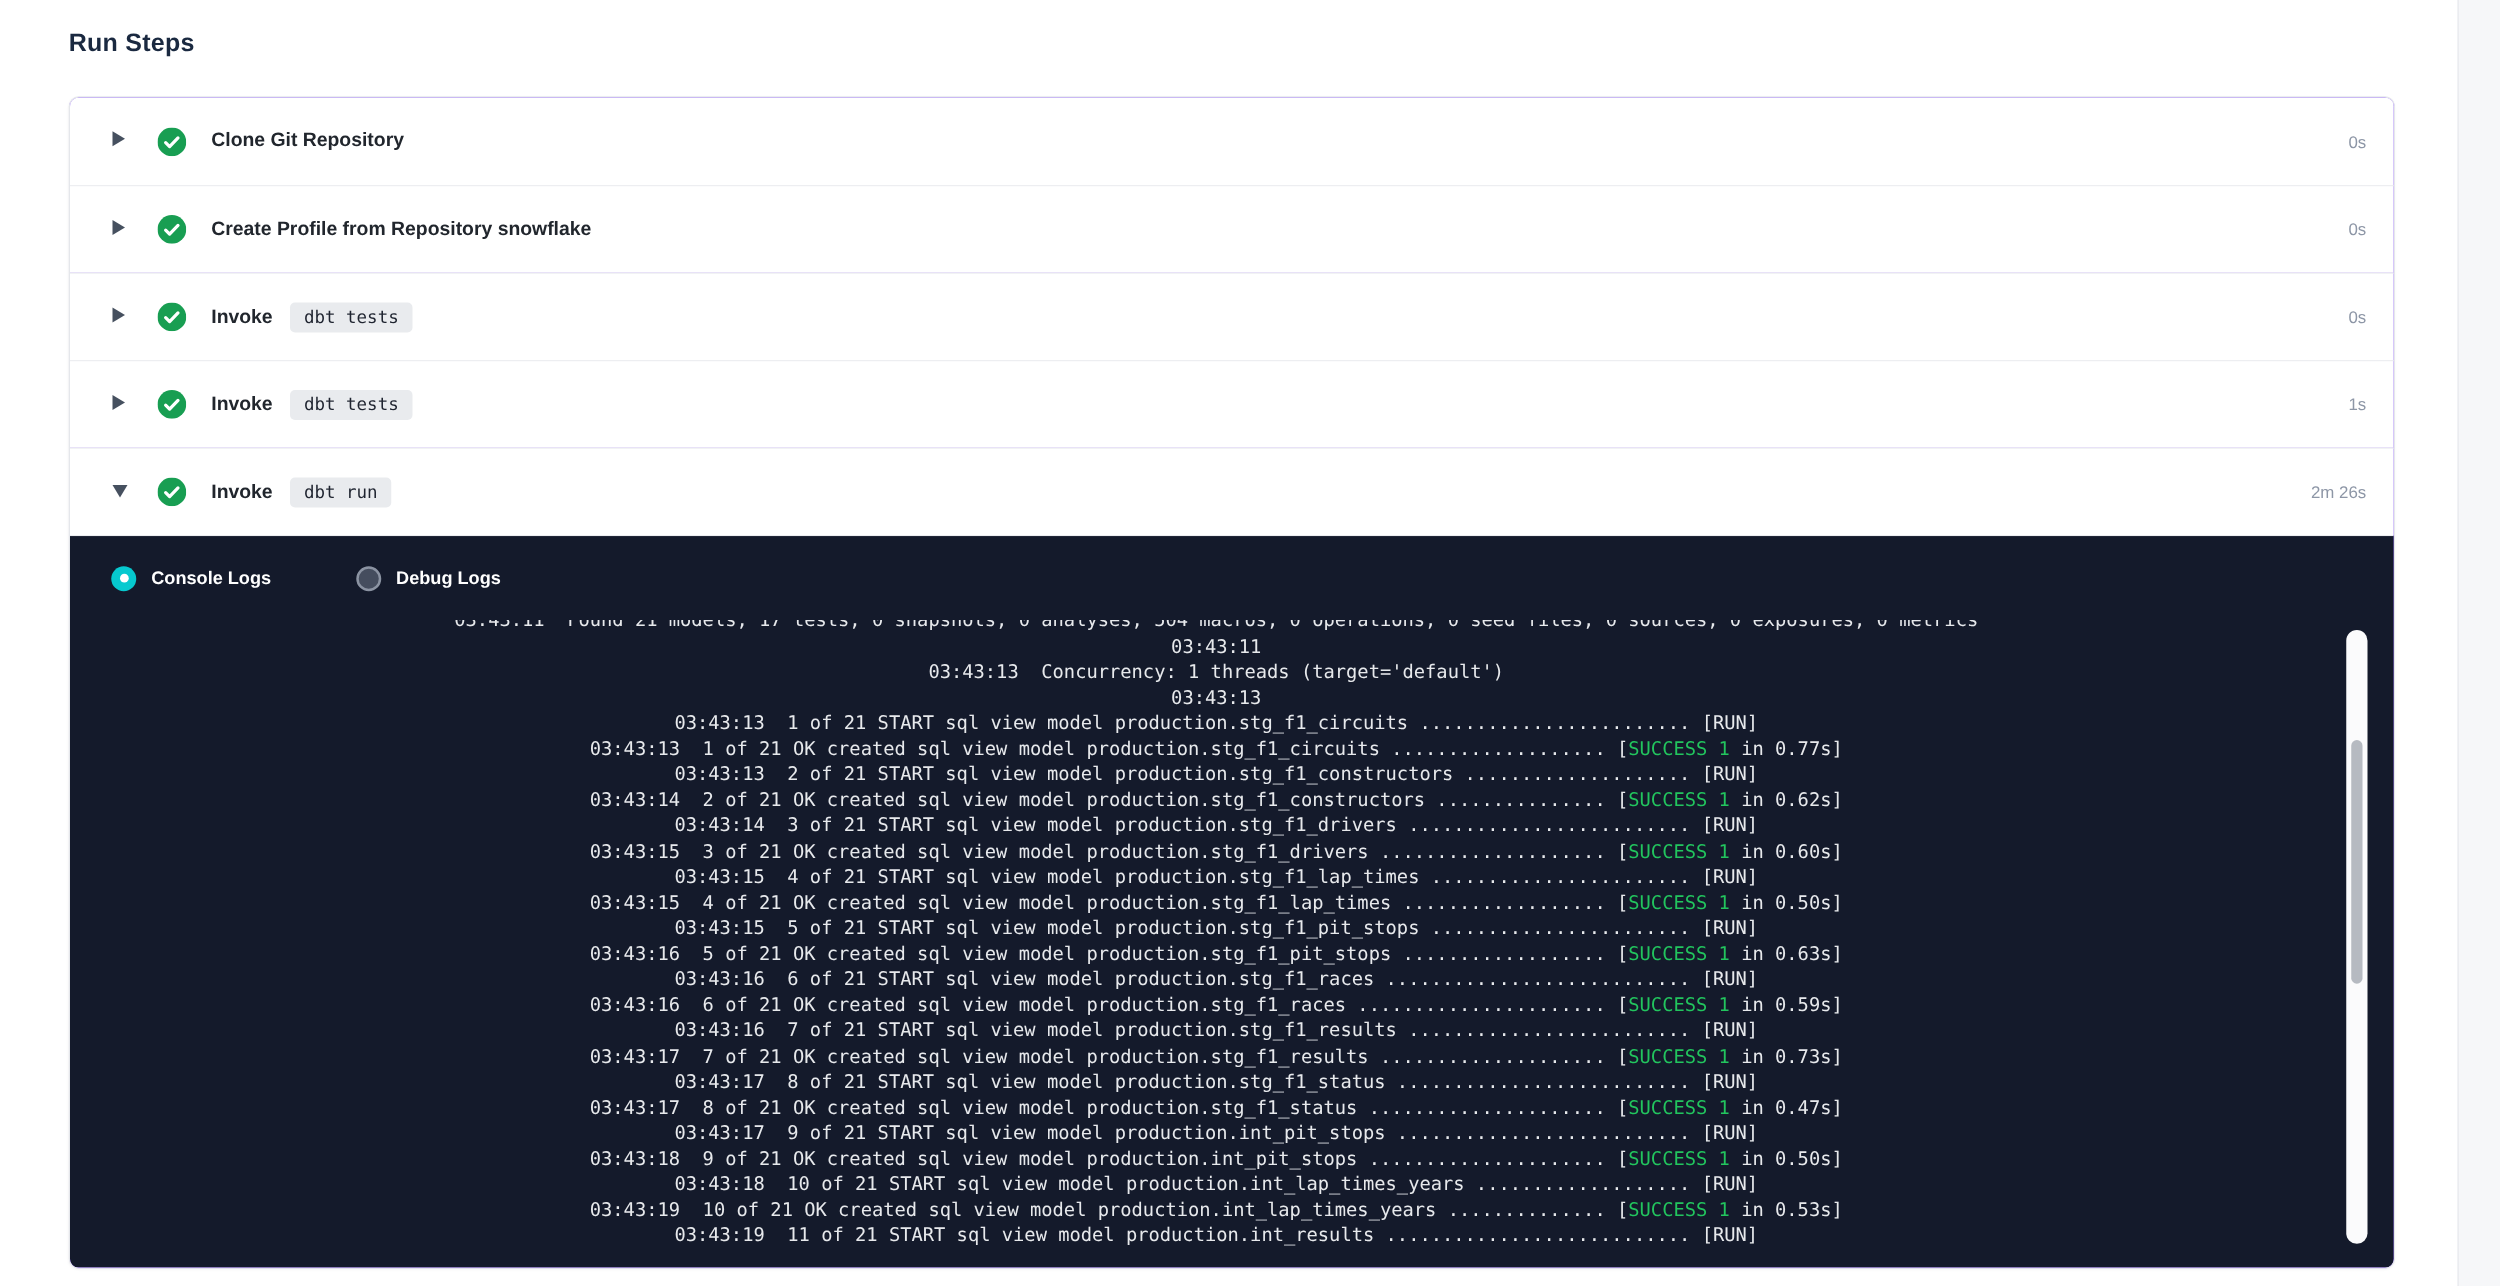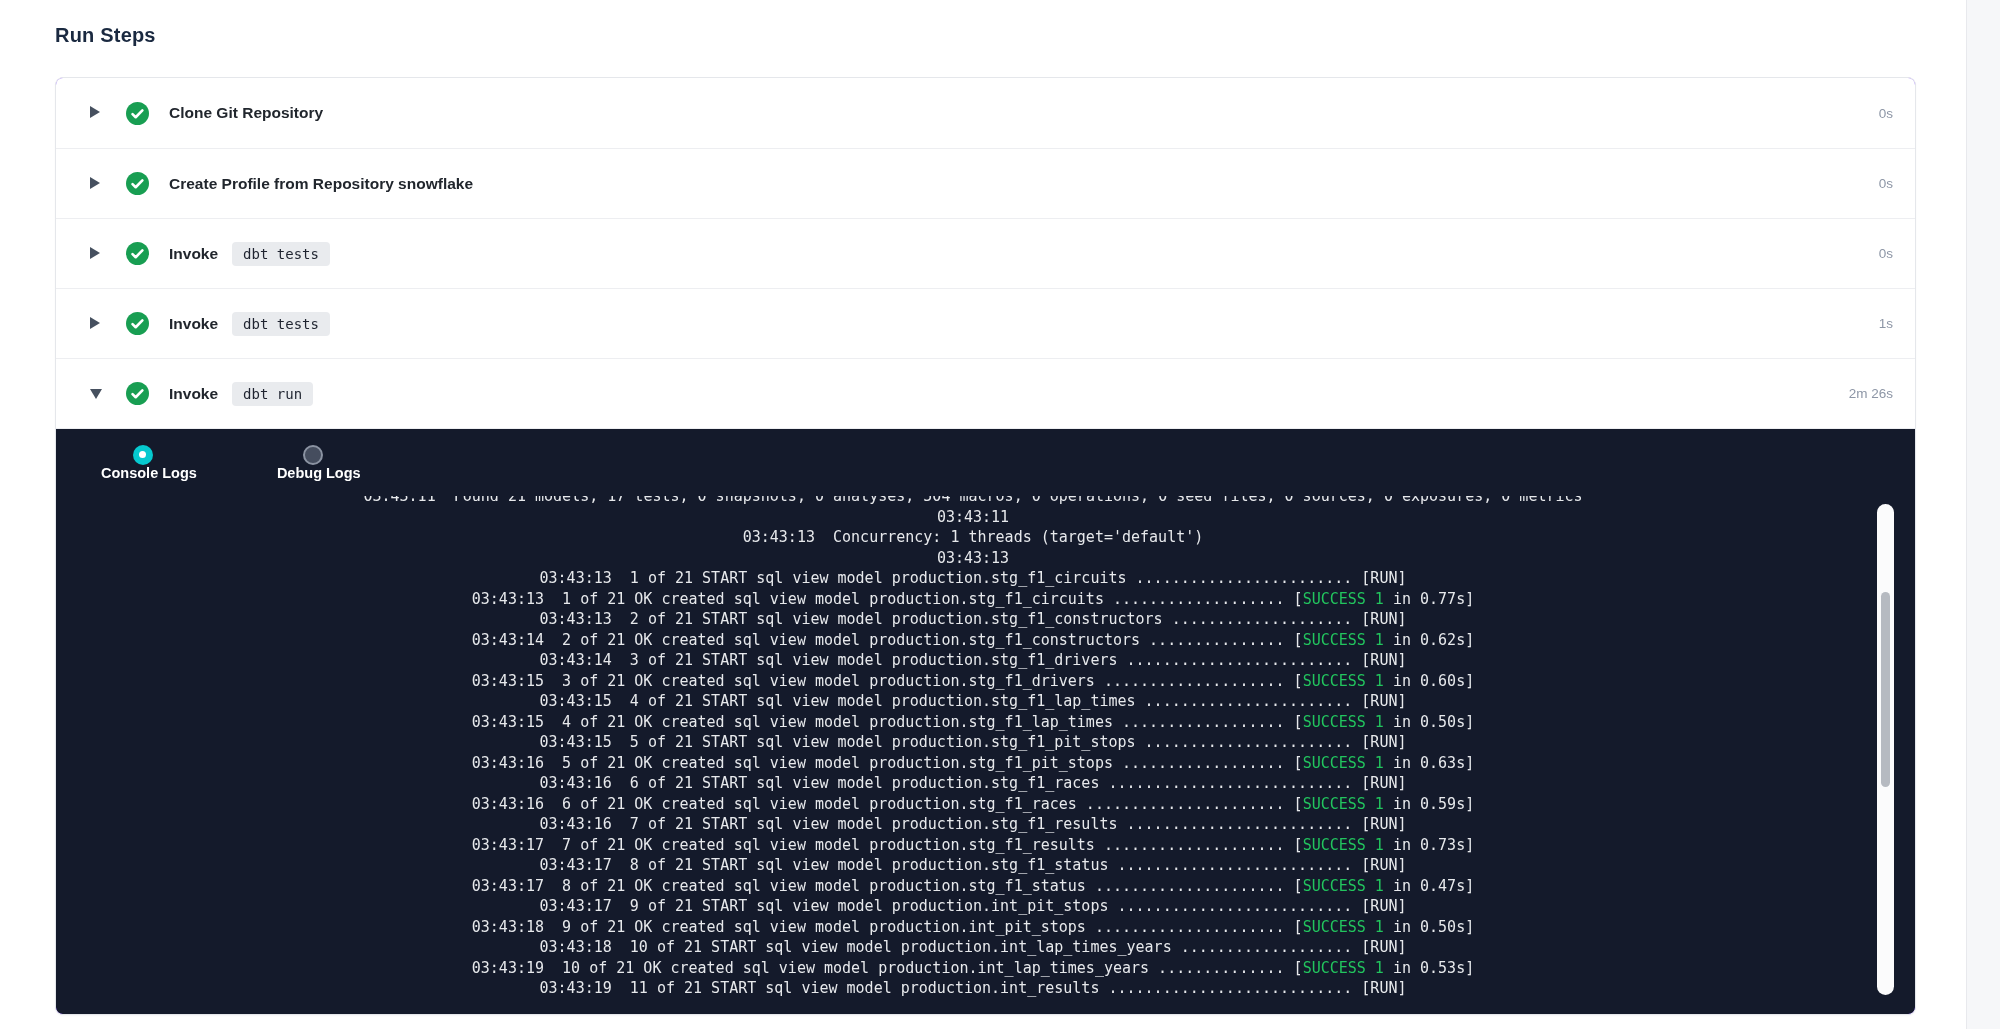--- a/index.html
+++ b/index.html
@@ -65,21 +65,21 @@
   }
   
   .console-panel{
     position:relative; flex:1 1 auto; background:var(--panel-bg);
     border-top:1px solid #edeef1; border-radius:0 0 6px 6px; overflow:hidden;
   }
   .console-header{
     position:absolute; left:0; right:0; top:0; height:67px;
     display:flex; align-items:center; padding:0 23px 0 33px;
   }
-  .radio-item{ display:flex; align-items:center; cursor:pointer;flex-direction:column; }
+  .radio-item{ display:flex; align-items:center; cursor:pointer; }
   .radio-item + .radio-item{ margin-left:68px; }
   .radio-dot{ width:20px; height:20px; border-radius:50%; position:relative; flex:0 0 20px; }
   .radio-dot.on{ background:var(--accent-teal); }
   .radio-dot.on::after{
     content:""; position:absolute; left:6.5px; top:6.5px; width:7px; height:7px;
     border-radius:50%; background:#ffffff;
   }
   .radio-dot.off{ background:#454d5e; border:2.5px solid #8b93a2; }
   .radio-label{ margin-left:12px; font-size:14.5px; font-weight:700; color:#ffffff; }
   .download-btn{

